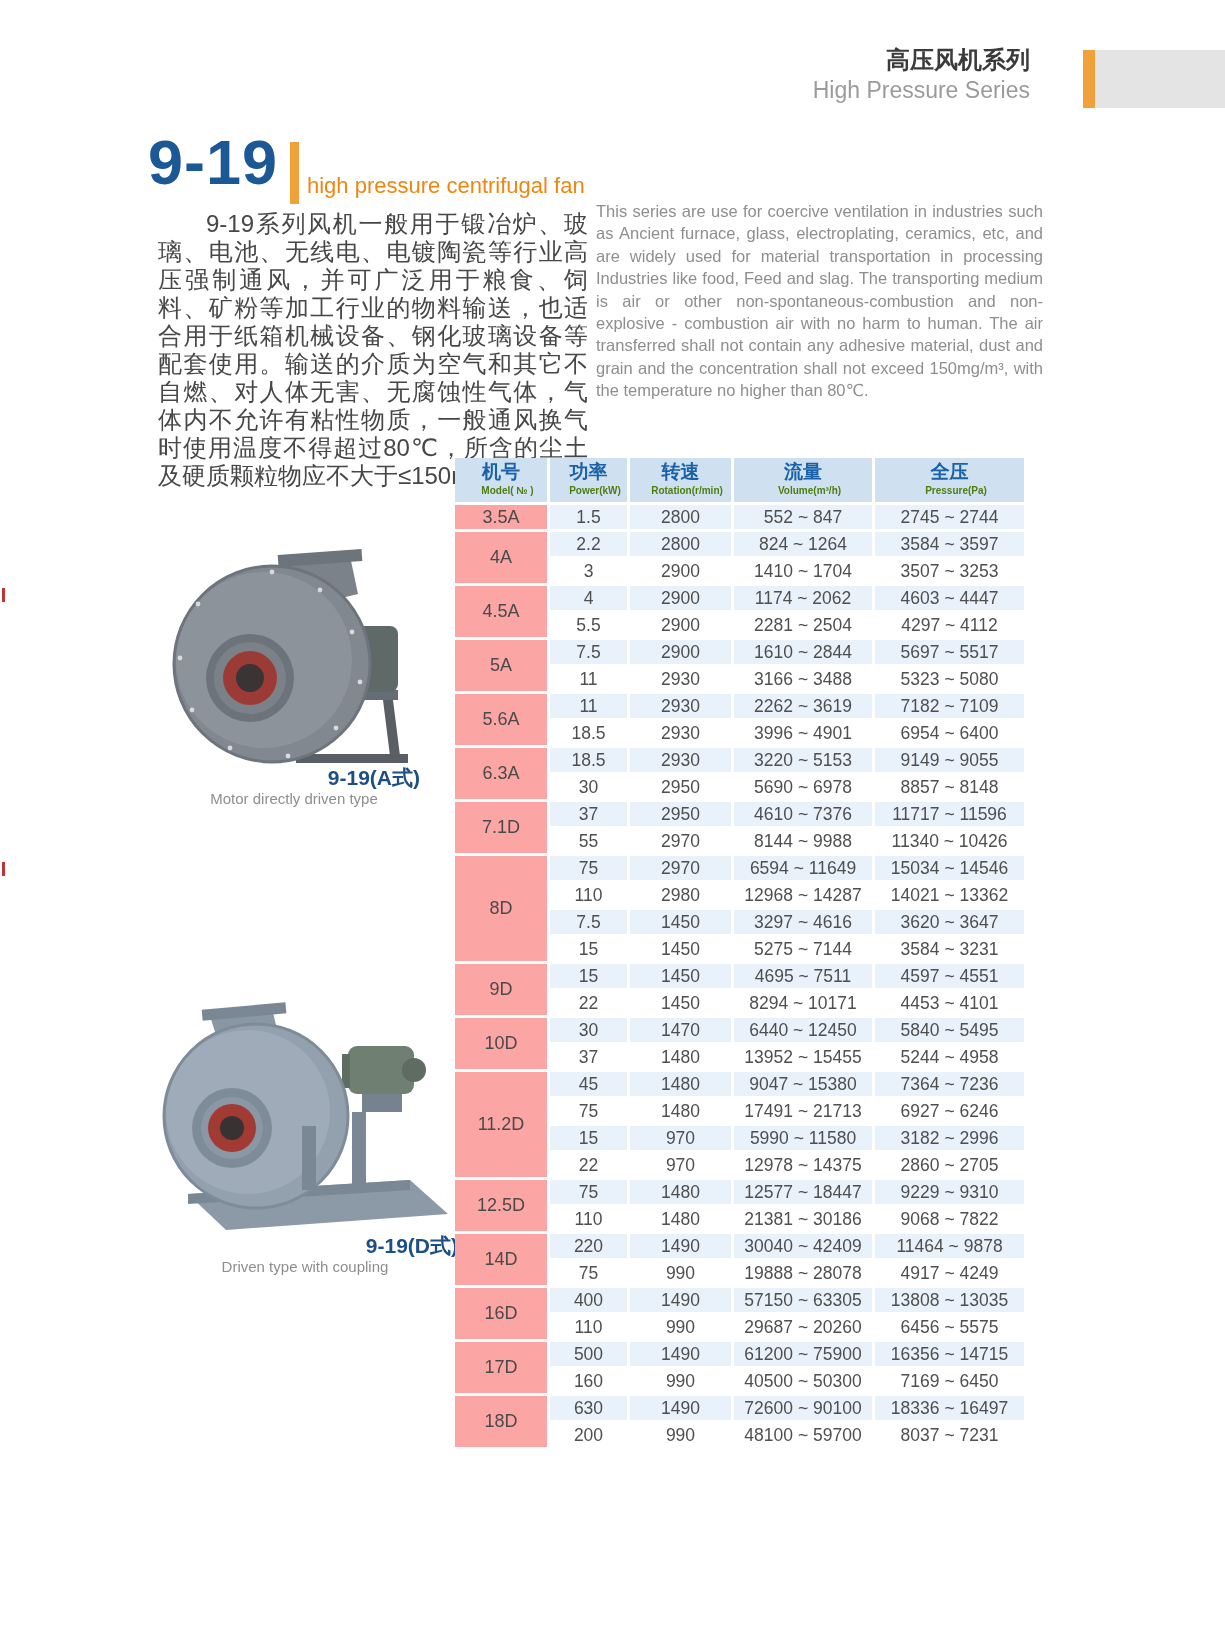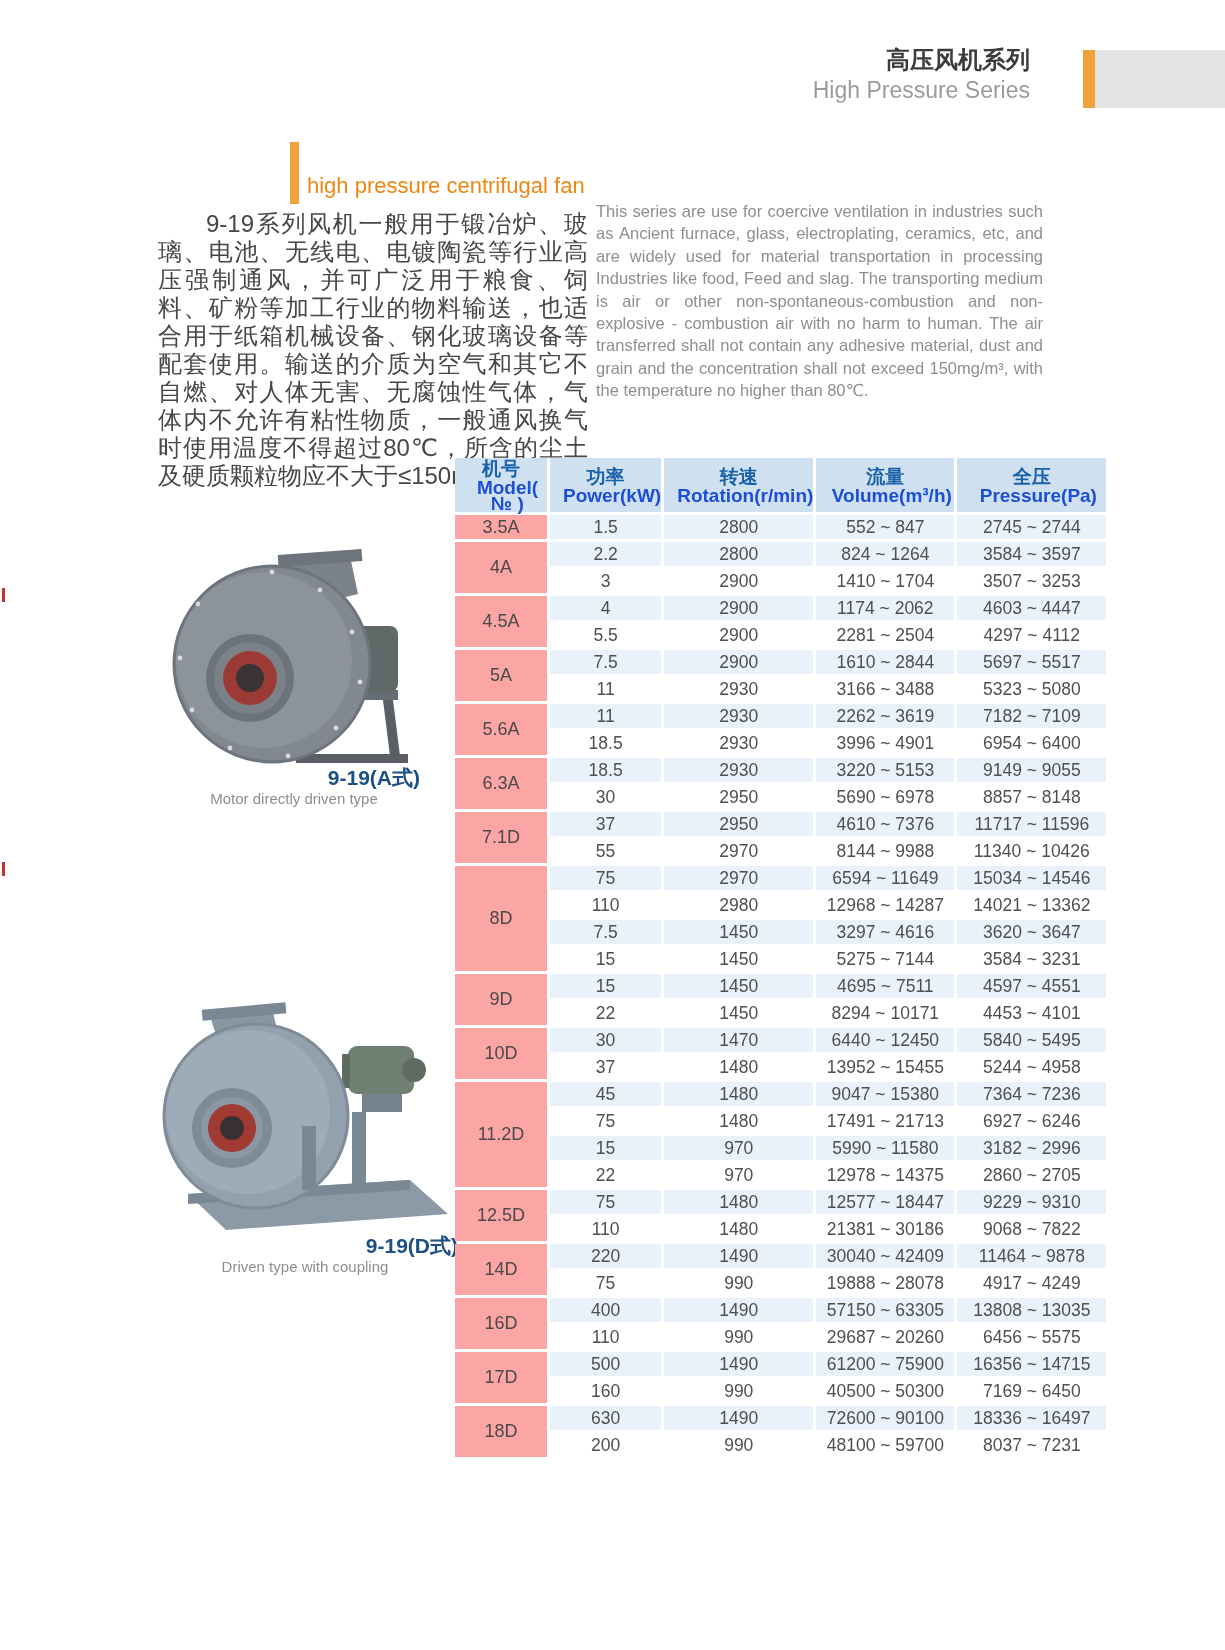--- a/index.html
+++ b/index.html
@@ -26,21 +26,21 @@
   .intro-en{position:absolute;left:596px;top:200px;width:447px;font-size:16.5px;line-height:22.4px;
             color:#8E8E8E;text-align:justify;margin:0;}
 
   
   .spec-table{position:absolute;left:452px;top:418px;margin-top:37px;}
   .spec-table table{border-collapse:separate;border-spacing:3px;}
   .spec-table th,.spec-table td{padding:0;text-align:center;vertical-align:middle;}
   .spec-table thead th{background:#CFE1F0;height:44px;}
   .col-model{width:92px}.col-power{width:77px}.col-rot{width:101px}.col-vol{width:138px}.col-press{width:149px}
   .th-cn{display:block;font-size:19px;font-weight:bold;color:#1961A8;line-height:22px;}
-  .th-en{display:block;font-size:19px;color:#1d4ed8;line-height:16px;padding-left:13px;}
+  .th-en{display:block;font-size:10px;color:#4d7c0f;line-height:16px;padding-left:13px;}
   .spec-table td{height:24px;font-size:17.5px;color:#4F4F4F;background:#ffffff;}
   .spec-table td.model-cell{background:#fca5a5;font-size:18px;color:#4A4A4A;}
   .spec-table td.stripe{background:#E9F1FA;}
 
   
   .fig{position:absolute;}
   .figcap-cn{position:absolute;text-align:right;font-size:21px;font-weight:bold;color:#1C4F84;}
   .figcap-en{position:absolute;text-align:center;font-size:15px;color:#8E8E8E;}
 
   
@@ -61,20 +61,21 @@
 
 <div class="page">
 
   <div class="hdr-text">
     <div class="hdr-cn">高压风机系列</div>
     <div class="hdr-en">High Pressure Series</div>
   </div>
   <div class="hdr-bar"></div>
   <div class="hdr-gray"></div>
 
+  <div class="model-big">9-19</div>
   <div class="title-bar"></div>
   <div class="name-en">high pressure centrifugal fan</div>
 
   <p class="intro-cn">9-19系列风机一般用于锻冶炉、玻璃、电池、无线电、电镀陶瓷等行业高压强制通风，并可广泛用于粮食、饲料、矿粉等加工行业的物料输送，也适合用于纸箱机械设备、钢化玻璃设备等配套使用。输送的介质为空气和其它不自燃、对人体无害、无腐蚀性气体，气体内不允许有粘性物质，一般通风换气时使用温度不得超过80℃，所含的尘土及硬质颗粒物应不大于≤150mg/m³。</p>
   <p class="intro-en">This series are use for coercive ventilation in industries such as Ancient furnace, glass, electroplating, ceramics, etc, and are widely used for material transportation in processing Industries like food, Feed and slag. The transporting medium is air or other non-spontaneous-combustion and non- explosive - combustion air with no harm to human. The air transferred shall not contain any adhesive material, dust and grain and the concentration shall not exceed 150mg/m³, with the temperature no higher than 80℃.</p>
 
   <div class="fig" style="left:168px;top:542px;width:252px;height:228px;">
     <svg width="252" height="228" viewBox="0 0 252 228">
 
       <rect x="128" y="212" width="112" height="9" fill="#5a5f66"></rect>

